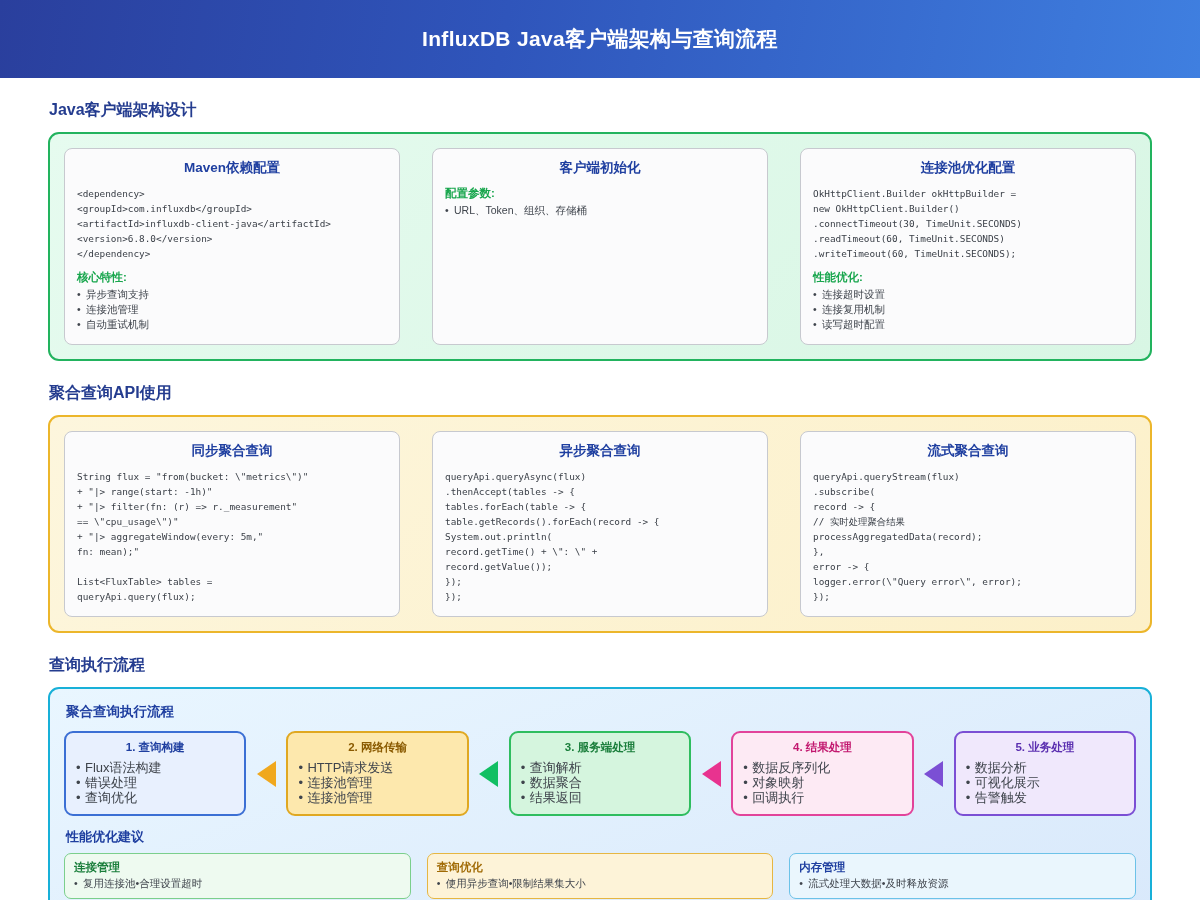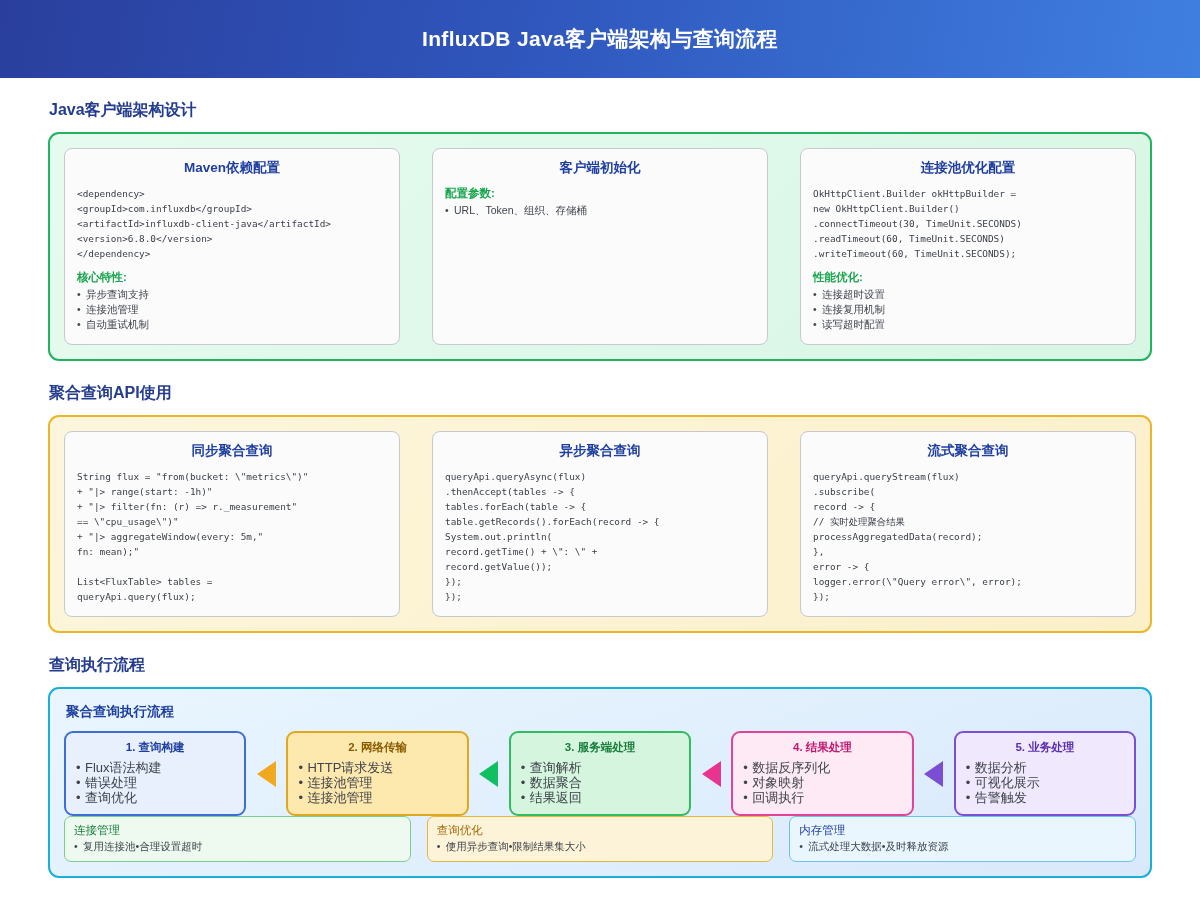--- a/index.html
+++ b/index.html
@@ -142,21 +142,21 @@
     font-size: 13px; font-weight: bold; color: #1f3fa0; margin: 12px 0 7px 2px;
   }
   .tips-row { display: flex; gap: 16px; }
   .tip {
     flex: 1 1 0;
     border-radius: 7px;
     border: 1.5px solid #888;
     padding: 6px 9px 7px 9px;
     min-width: 0;
   }
-  .tip h5 { font-size: 11.5px; font-weight: normal; margin-bottom: 1px; }
+  .tip h5 { font-size: 11.5px; font-weight: bold; margin-bottom: 1px; }
   .tip p {
     font-size: 10.5px; color: #3f444c; line-height: 15px;
     padding-left: 9px; position: relative;
   }
   .tip p::before { content:"•"; position:absolute; left:0; top:0; }
 </style>
 </head>
 <body>
 
 <div id="page">
@@ -310,20 +310,21 @@
         <div class="flow-box" style="border-color: rgb(123, 79, 212); background: rgb(240, 232, 252);">
           <h4 style="color: rgb(91, 47, 176); text-align: center;">5. 业务处理</h4>
           <ul>
             <li>数据分析</li>
             <li>可视化展示</li>
             <li>告警触发</li>
           </ul>
         </div>
       </div>
 
+      <div class="tips-heading">性能优化建议</div>
       <div class="tips-row">
         <div class="tip" style="border-color: rgb(123, 207, 140); background: rgb(238, 250, 240);">
           <h5 style="color: rgb(26, 126, 59);">连接管理</h5>
           <p>复用连接池•合理设置超时</p>
         </div>
         <div class="tip" style="border-color: rgb(230, 182, 66); background: rgb(253, 243, 216);">
           <h5 style="color: rgb(160, 106, 5);">查询优化</h5>
           <p>使用异步查询•限制结果集大小</p>
         </div>
         <div class="tip" style="border-color: rgb(108, 194, 232); background: rgb(234, 246, 253);">

